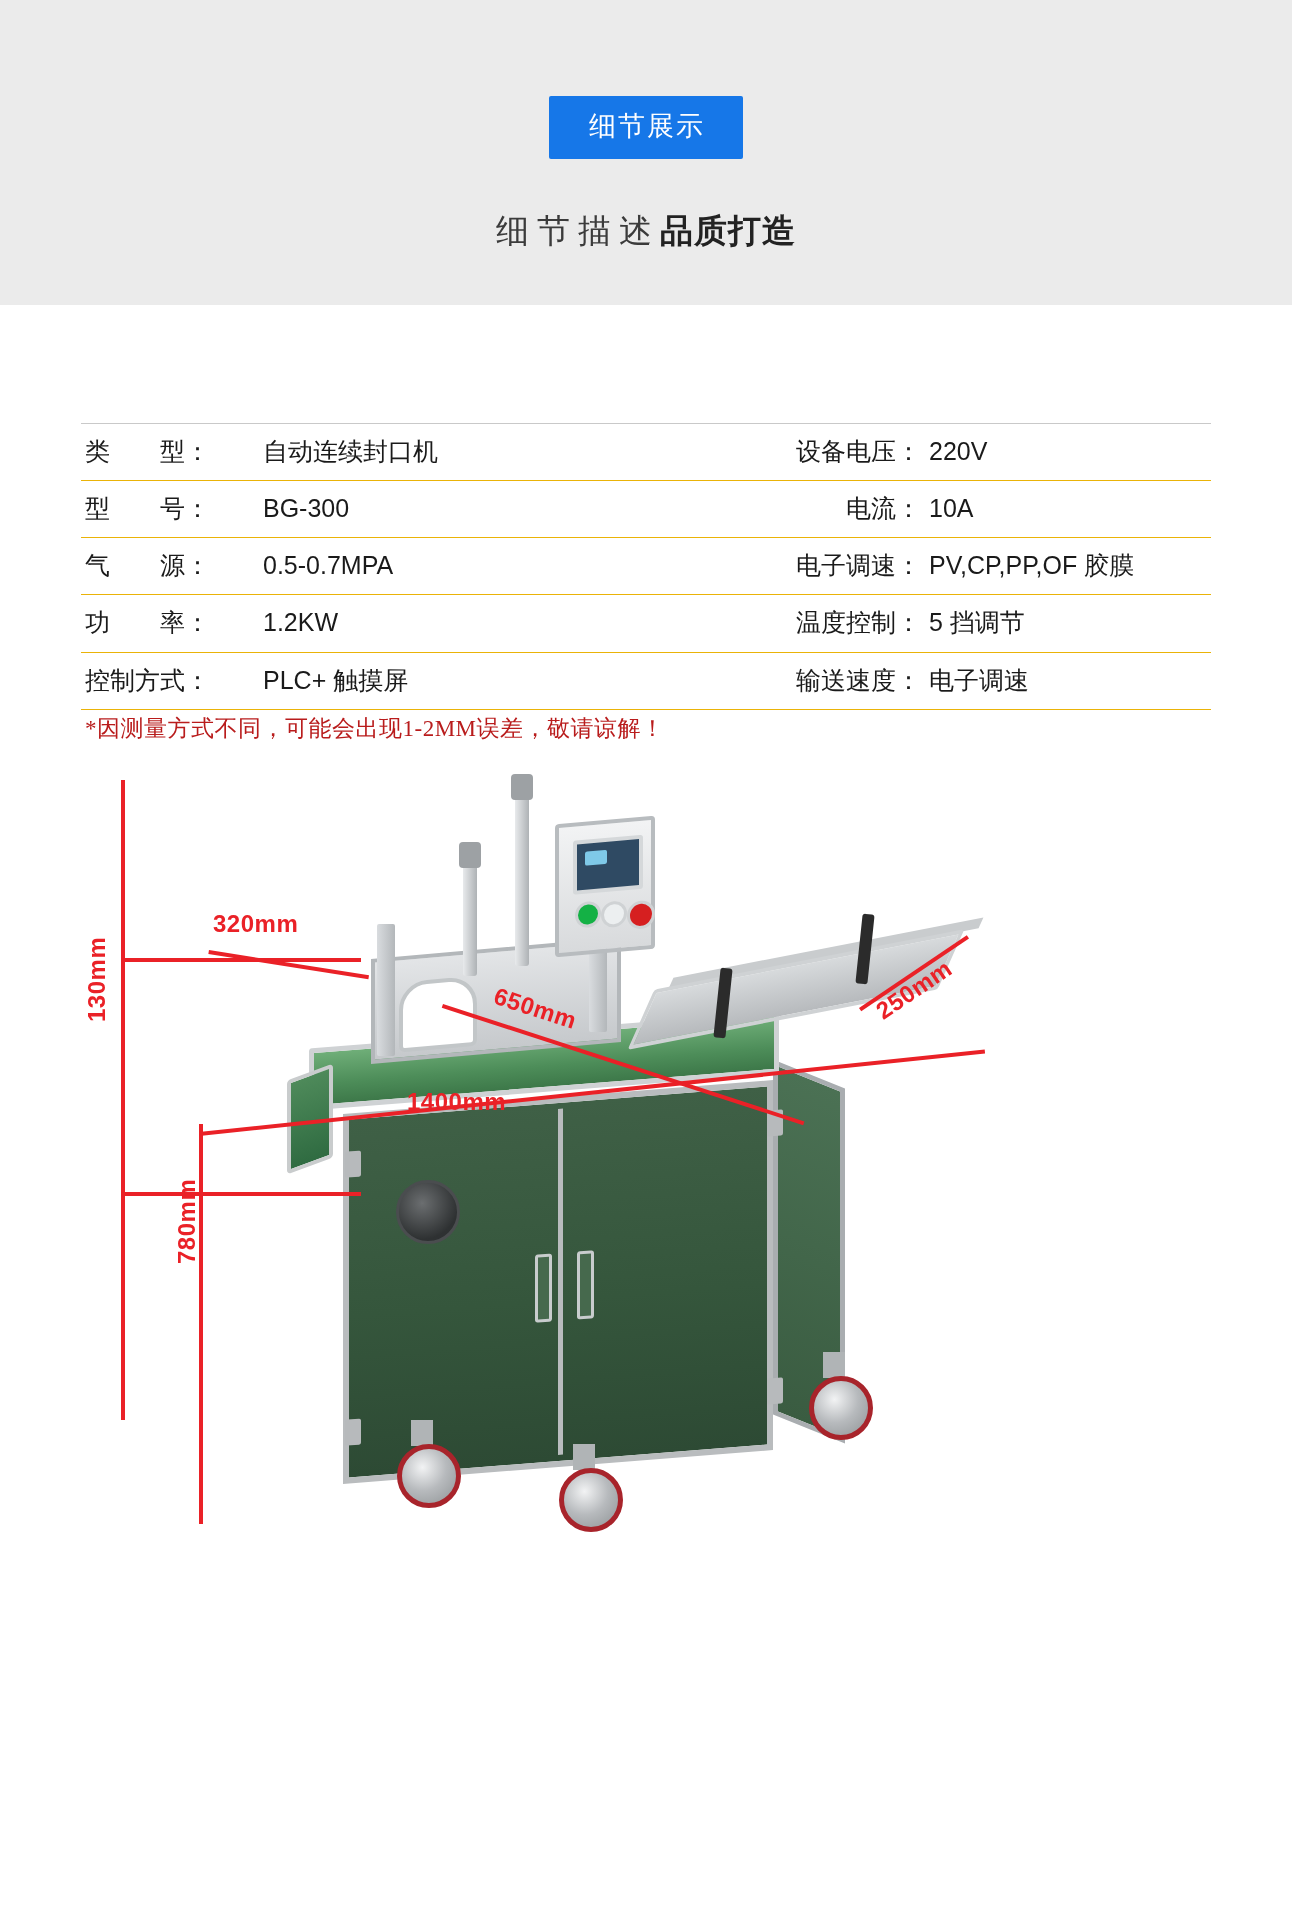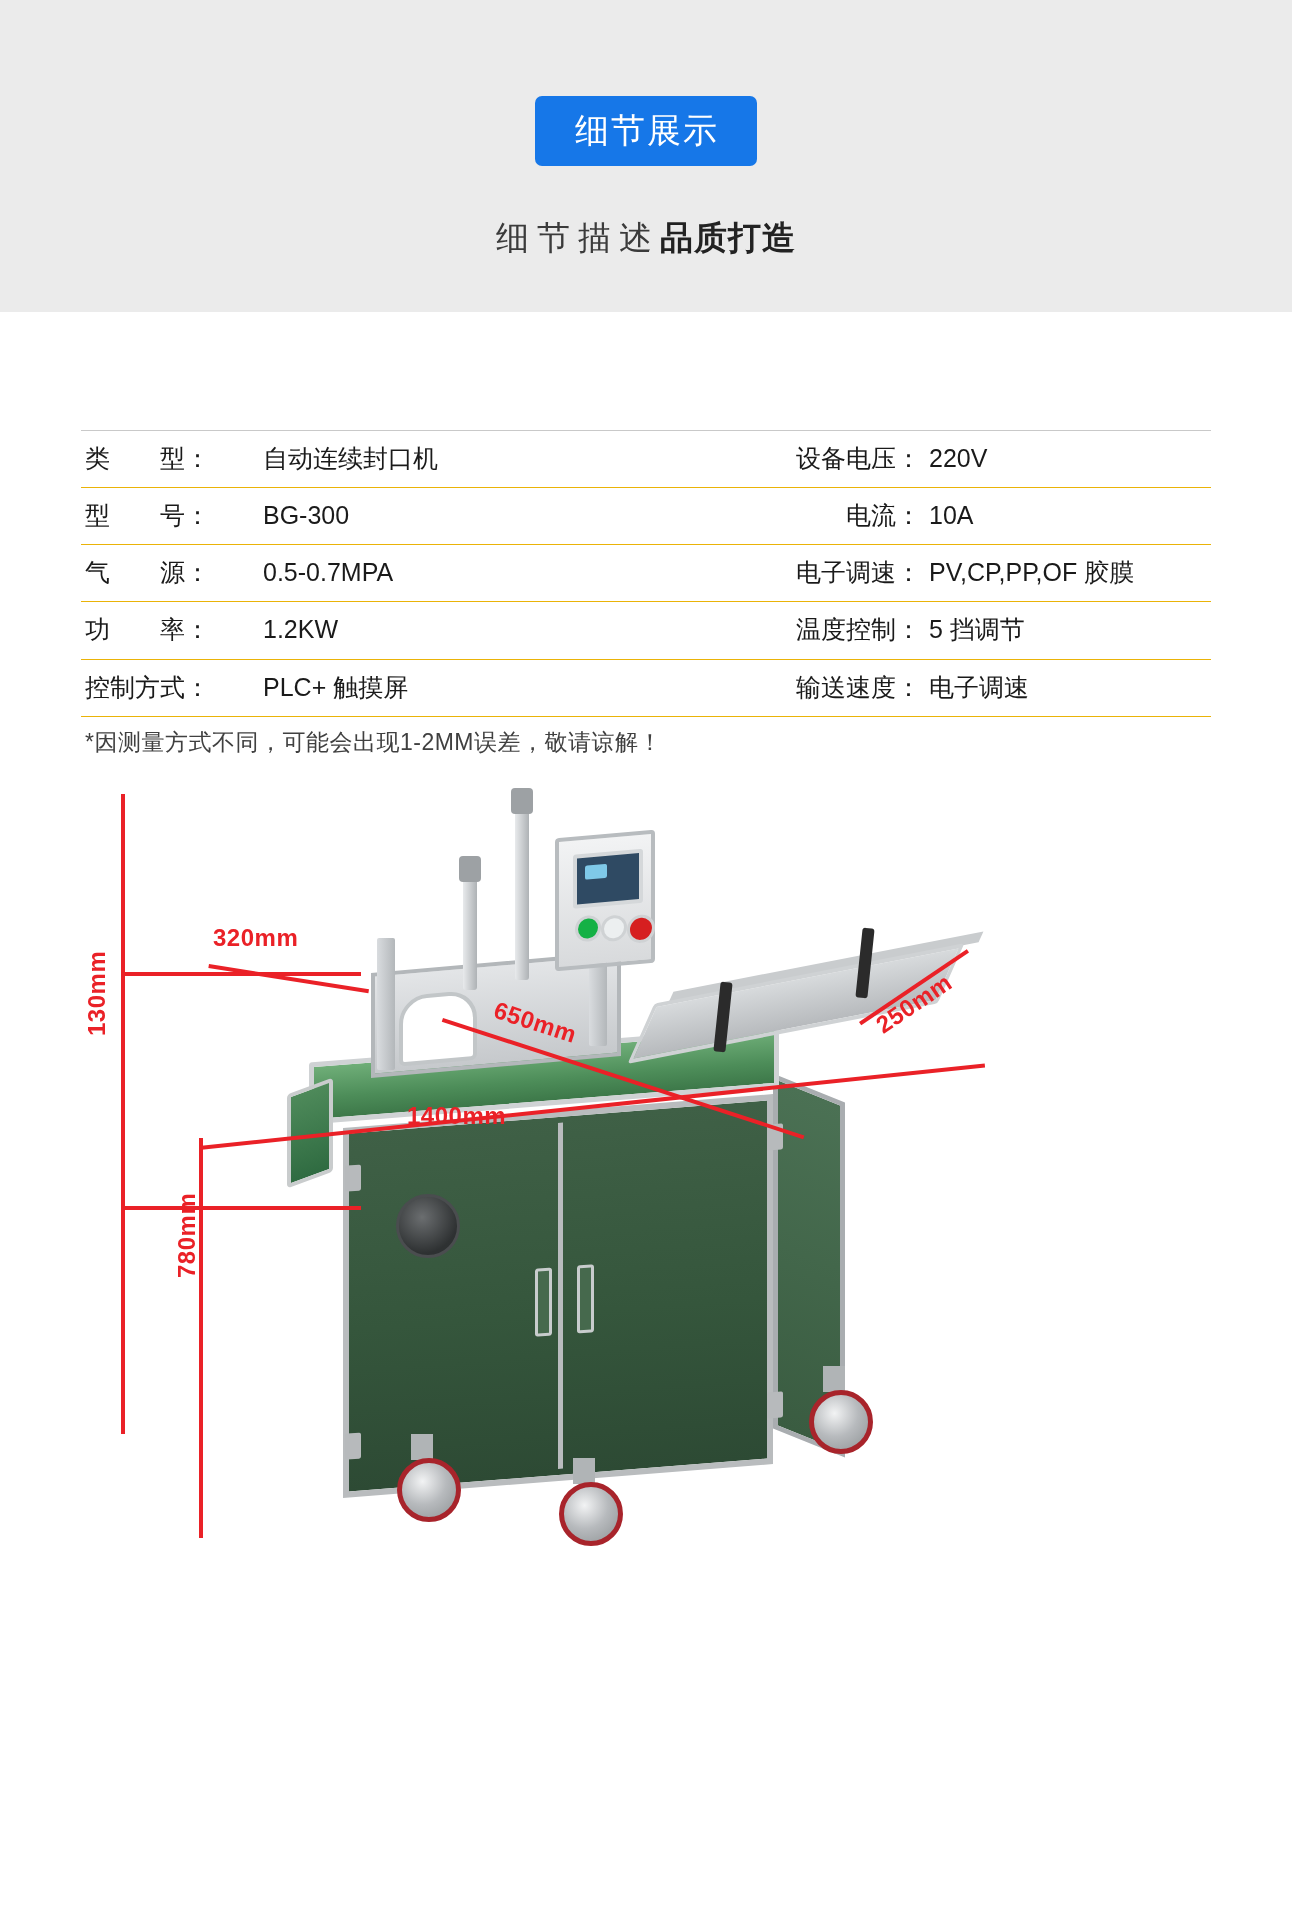--- a/index.html
+++ b/index.html
@@ -25,24 +25,24 @@
     width: 100%;
     background: #ebebeb;
     padding: 96px 0 54px 0;
     box-sizing: border-box;
     text-align: center;
   }
   .badge {
     display: inline-block;
     background: #1677e8;
     color: #ffffff;
-    font-size: 34px;
+    font-size: 27px;
     letter-spacing: 2px;
     padding: 17px 38px 19px 40px;
-    border-radius: 7px;
+    border-radius: 2px;
     line-height: 1;
   }
   .headline {
     margin-top: 52px;
     font-size: 33px;
     color: #3b3b3b;
     letter-spacing: 3px;
     line-height: 1.2;
   }
   .headline .strong {
@@ -88,25 +88,26 @@
   td.lbl-right {
     width: 270px;
     text-align: right;
     white-space: nowrap;
     padding-right: 6px;
   }
   td.val-right {
     padding-left: 24px;
   }
   .note {
-    margin-top: 10px;
+    margin-top: 3px;
     font-size: 23px;
-    color: #404040;
+    color: #b91c1c;
     padding-left: 4px;
     letter-spacing: 0.5px;
+    font-family: Liberation Serif, serif;
   }
 
   
   .photo-area {
     position: relative;
     width: 1130px;
     height: 830px;
     margin: 28px auto 0 auto;
   }
   .photo-stage {

